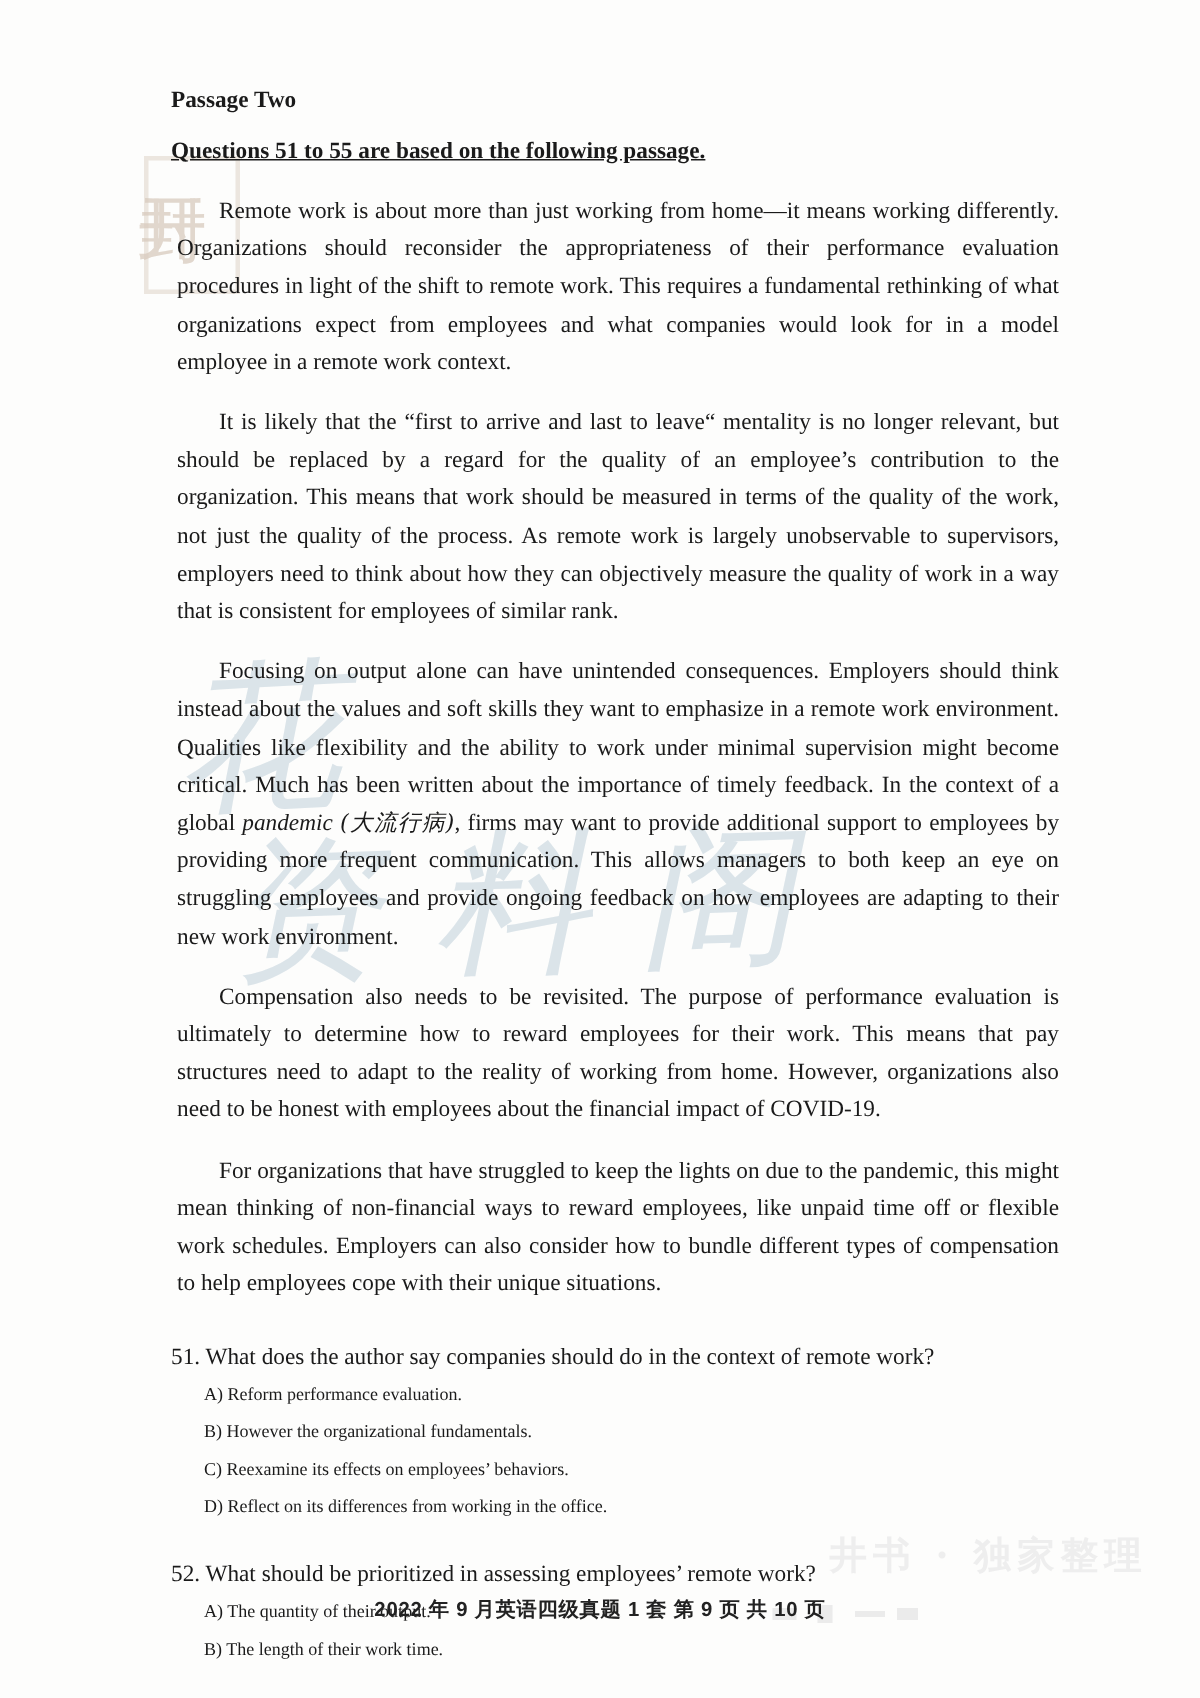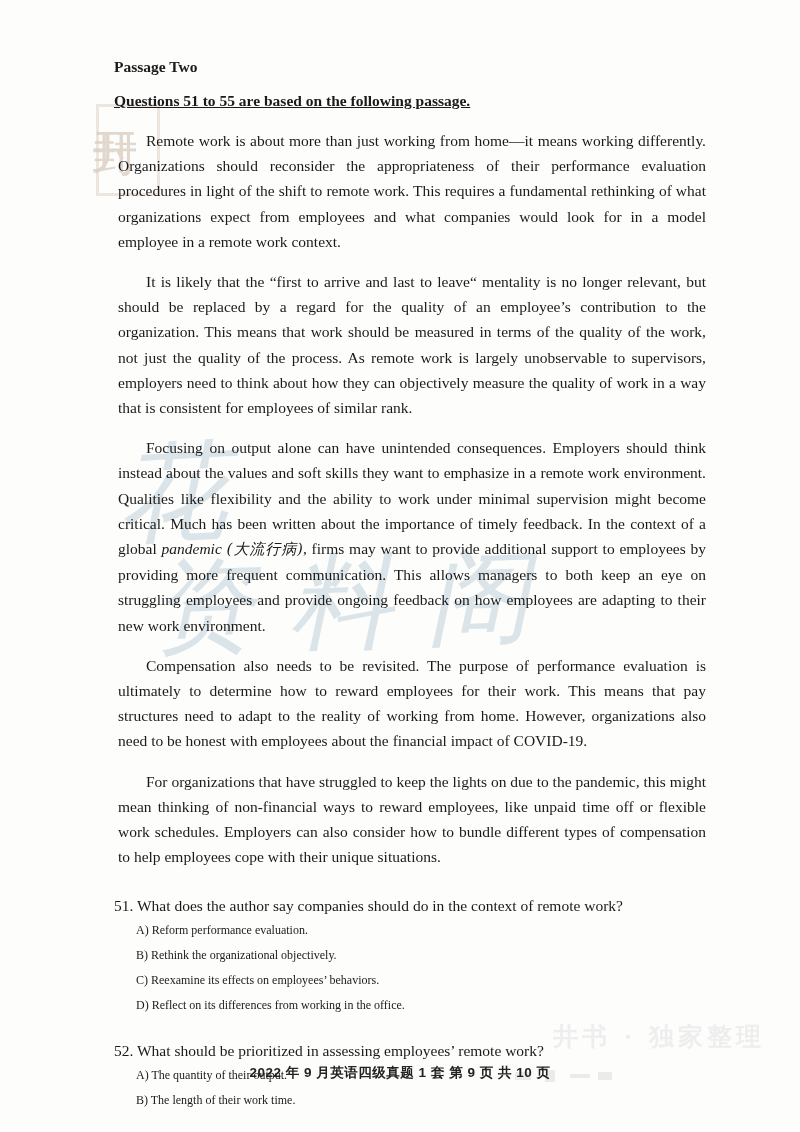--- a/index.html
+++ b/index.html
@@ -179,21 +179,21 @@
     <p class="para">It is likely that the “first to arrive and last to leave“ mentality is no longer relevant, but should be replaced by a regard for the quality of an employee’s contribution to the organization. This means that work should be measured in terms of the quality of the work, not just the quality of the process. As remote work is largely unobservable to supervisors, employers need to think about how they can objectively measure the quality of work in a way that is consistent for employees of similar rank.</p>
 
     <p class="para"><span>Focusing on output alone can have unintended consequences. Employers should think instead about the values and soft skills they want to emphasize in a remote work environment. Qualities like flexibility and the ability to work under minimal supervision might become critical. Much has been written about the importance of timely feedback. In the context of a global </span><i class="term">pandemic</i><span> </span><span class="cn">(大流行病)</span><span>, firms may want to provide additional support to employees by providing more frequent communication. This allows managers to both keep an eye on struggling employees and provide ongoing feedback on how employees are adapting to their new work environment.</span></p>
 
     <p class="para">Compensation also needs to be revisited. The purpose of performance evaluation is ultimately to determine how to reward employees for their work. This means that pay structures need to adapt to the reality of working from home. However, organizations also need to be honest with employees about the financial impact of COVID-19.</p>
     <p class="para">For organizations that have struggled to keep the lights on due to the pandemic, this might mean thinking of non-financial ways to reward employees, like unpaid time off or flexible work schedules. Employers can also consider how to bundle different types of compensation to help employees cope with their unique situations.</p>
 
     <div class="qblock">
       <p class="qstem"><span class="qnum">51.</span> <span>What does the author say companies should do in the context of remote work?</span></p>
       <p class="opt">A) Reform performance evaluation.</p>
-      <p class="opt">B) Rethink the organizational objectively.</p>
+      <p class="opt">B) However the organizational fundamentals.</p>
       <p class="opt">C) Reexamine its effects on employees’ behaviors.</p>
       <p class="opt">D) Reflect on its differences from working in the office.</p>
     </div>
 
     <div class="qblock">
       <p class="qstem"><span class="qnum">52.</span> <span>What should be prioritized in assessing employees’ remote work?</span></p>
       <p class="opt">A) The quantity of their output.</p>
       <p class="opt">B) The length of their work time.</p>
     </div>
 

